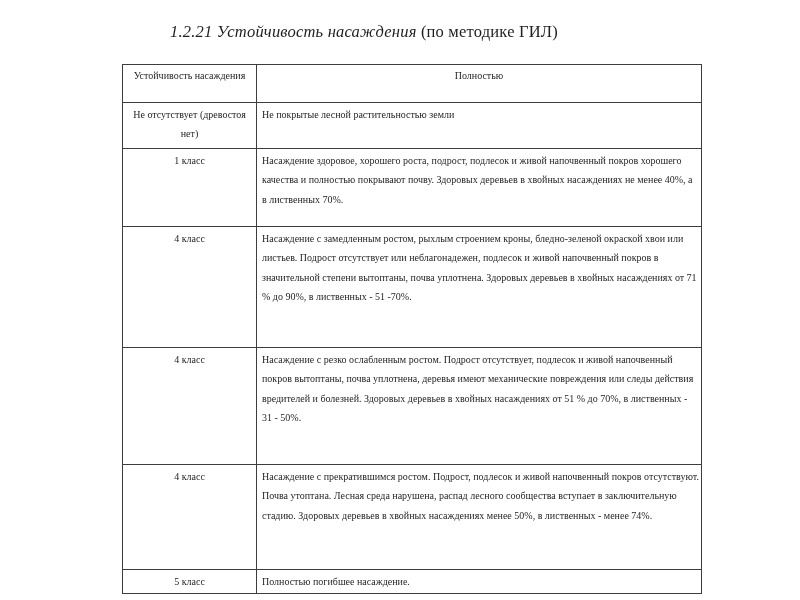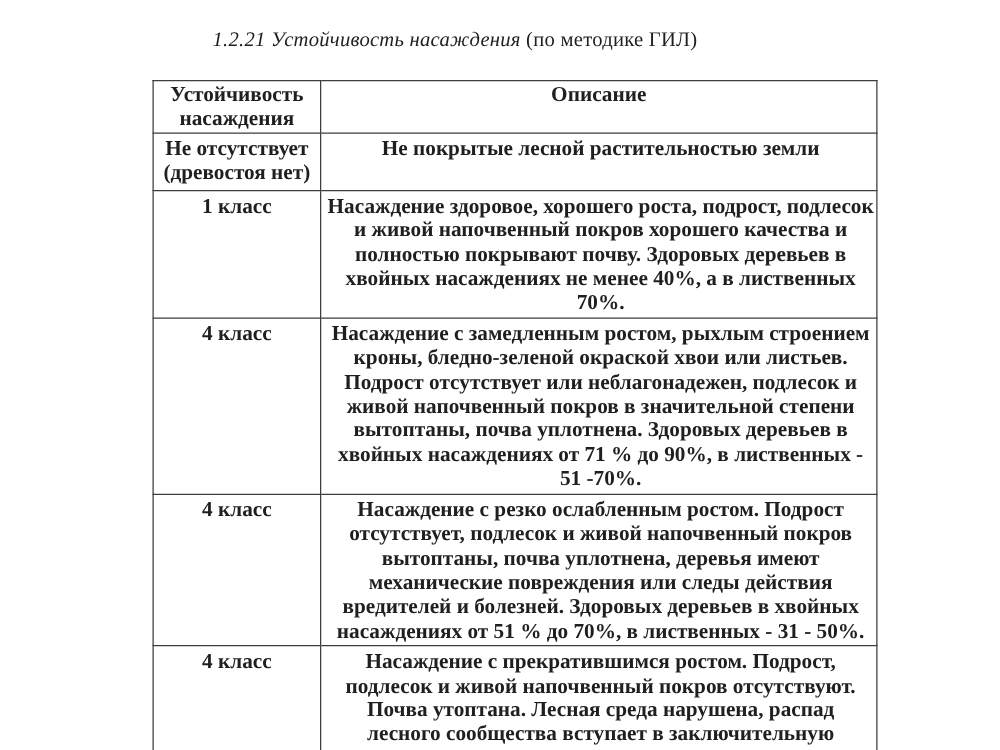--- a/index.html
+++ b/index.html
@@ -27,40 +27,40 @@
   table.stability-table {
     position: absolute;
     left: 122px; top: 64px;
     width: 579px;
     border-collapse: collapse;
     table-layout: fixed;
     background: #ffffff;
   }
   table.stability-table td, table.stability-table th {
     border: 1.5px solid #3d3d3d;
-    font-size: 17px;
+    font-size: 10px;
     line-height: 19.4px;
-    font-weight: bold;
+    font-weight: normal;
     vertical-align: top;
     overflow: hidden;
   }
   col.c-class { width: 134px; }
   col.c-desc  { width: 445px; }
   th.hdr {
     text-align: center;
     vertical-align: middle;
     height: 38px;
     padding: 1px 4px;
   }
   td.class-cell {
     text-align: center;
     padding: 2px 3px;
   }
   td.desc-cell {
-    text-align: center;
+    text-align: left;
     padding: 2px 2px 2px 5px;
   }
   tr.r0 td { height: 46px; }
   tr.r1 td { height: 78px; margin-top: 40px; }
   tr.r2 td { height: 121px; }
   tr.r3 td { height: 117px; }
   tr.r4 td { height: 105px; }
   tr.r5 td { height: 21px; }
 </style>
 </head>
@@ -74,21 +74,21 @@
   </div>
 
   <table class="stability-table">
     <colgroup>
       <col class="c-class">
       <col class="c-desc">
     </colgroup>
     <thead>
       <tr>
         <th class="hdr">Устойчивость насаждения</th>
-        <th class="hdr">Описание</th>
+        <th class="hdr">Полностью</th>
       </tr>
     </thead>
     <tbody>
       <tr class="r0">
         <td class="class-cell">Не отсутствует (древостоя нет)</td>
         <td class="desc-cell">Не покрытые лесной растительностью земли</td>
       </tr>
       <tr class="r1">
         <td class="class-cell">1 класс</td>
         <td class="desc-cell">Насаждение здоровое, хорошего роста, подрост, подлесок и живой напочвенный покров хорошего качества и полностью покрывают почву. Здоровых деревьев в хвойных насаждениях не менее 40%, а в лиственных 70%.</td>

